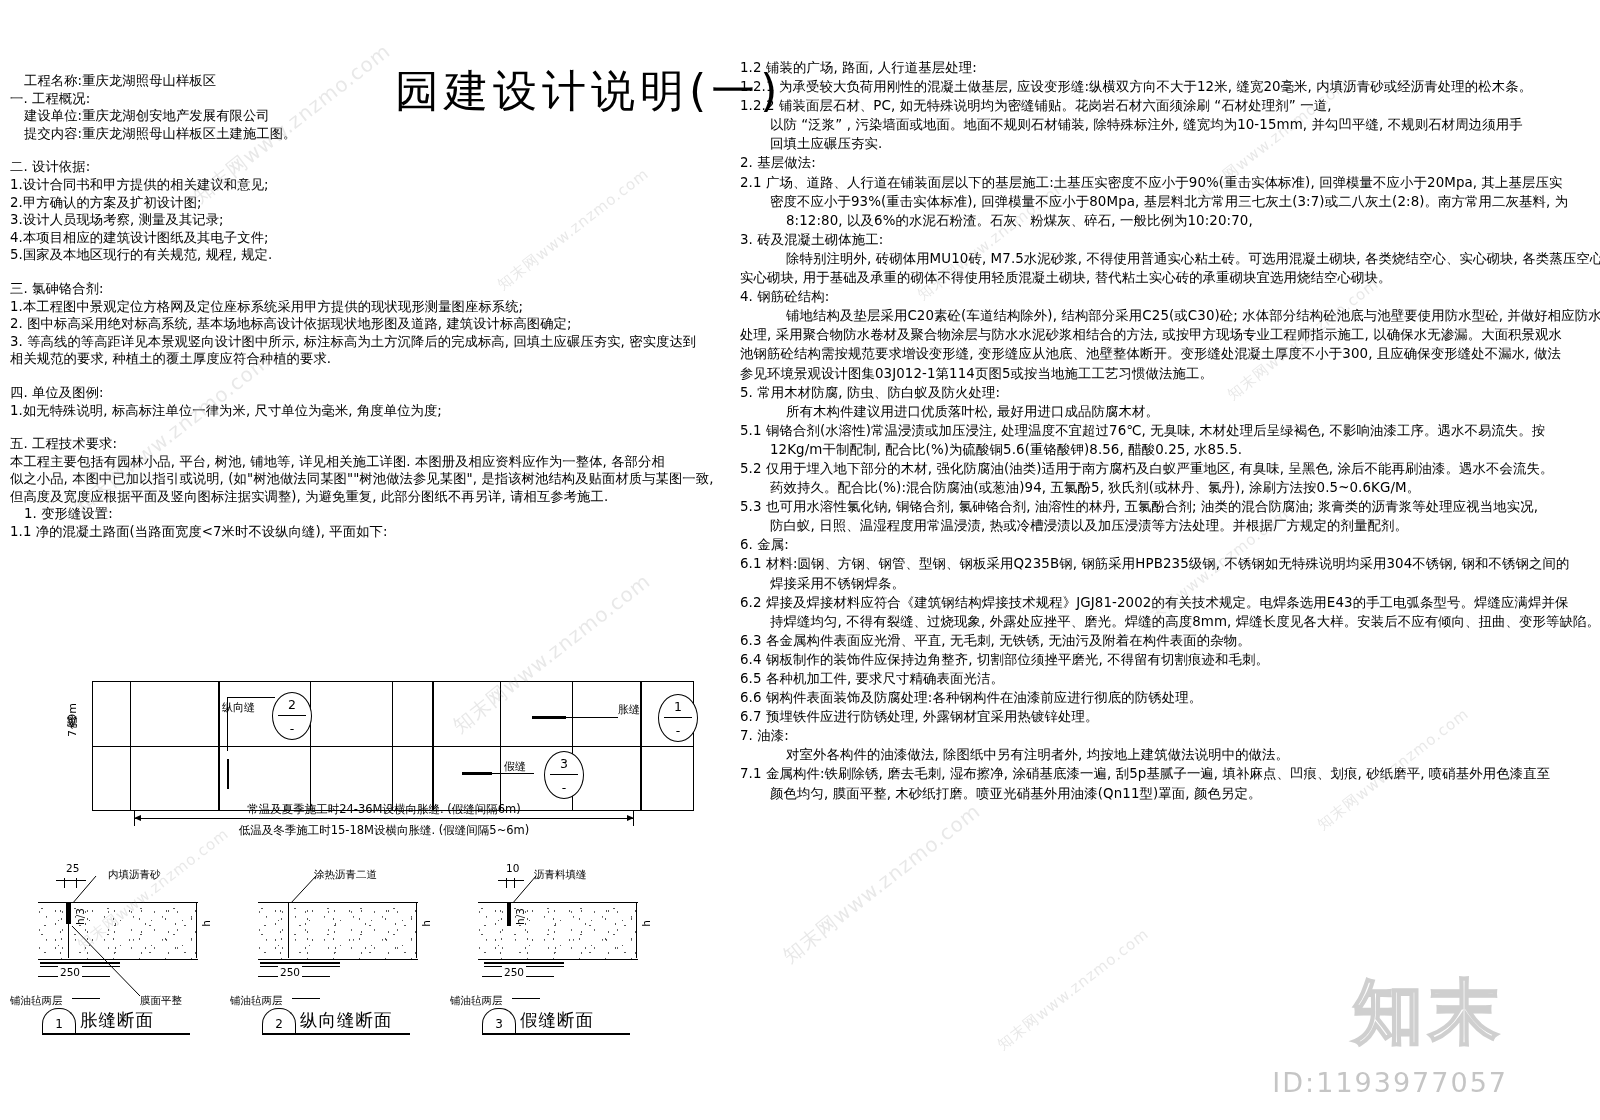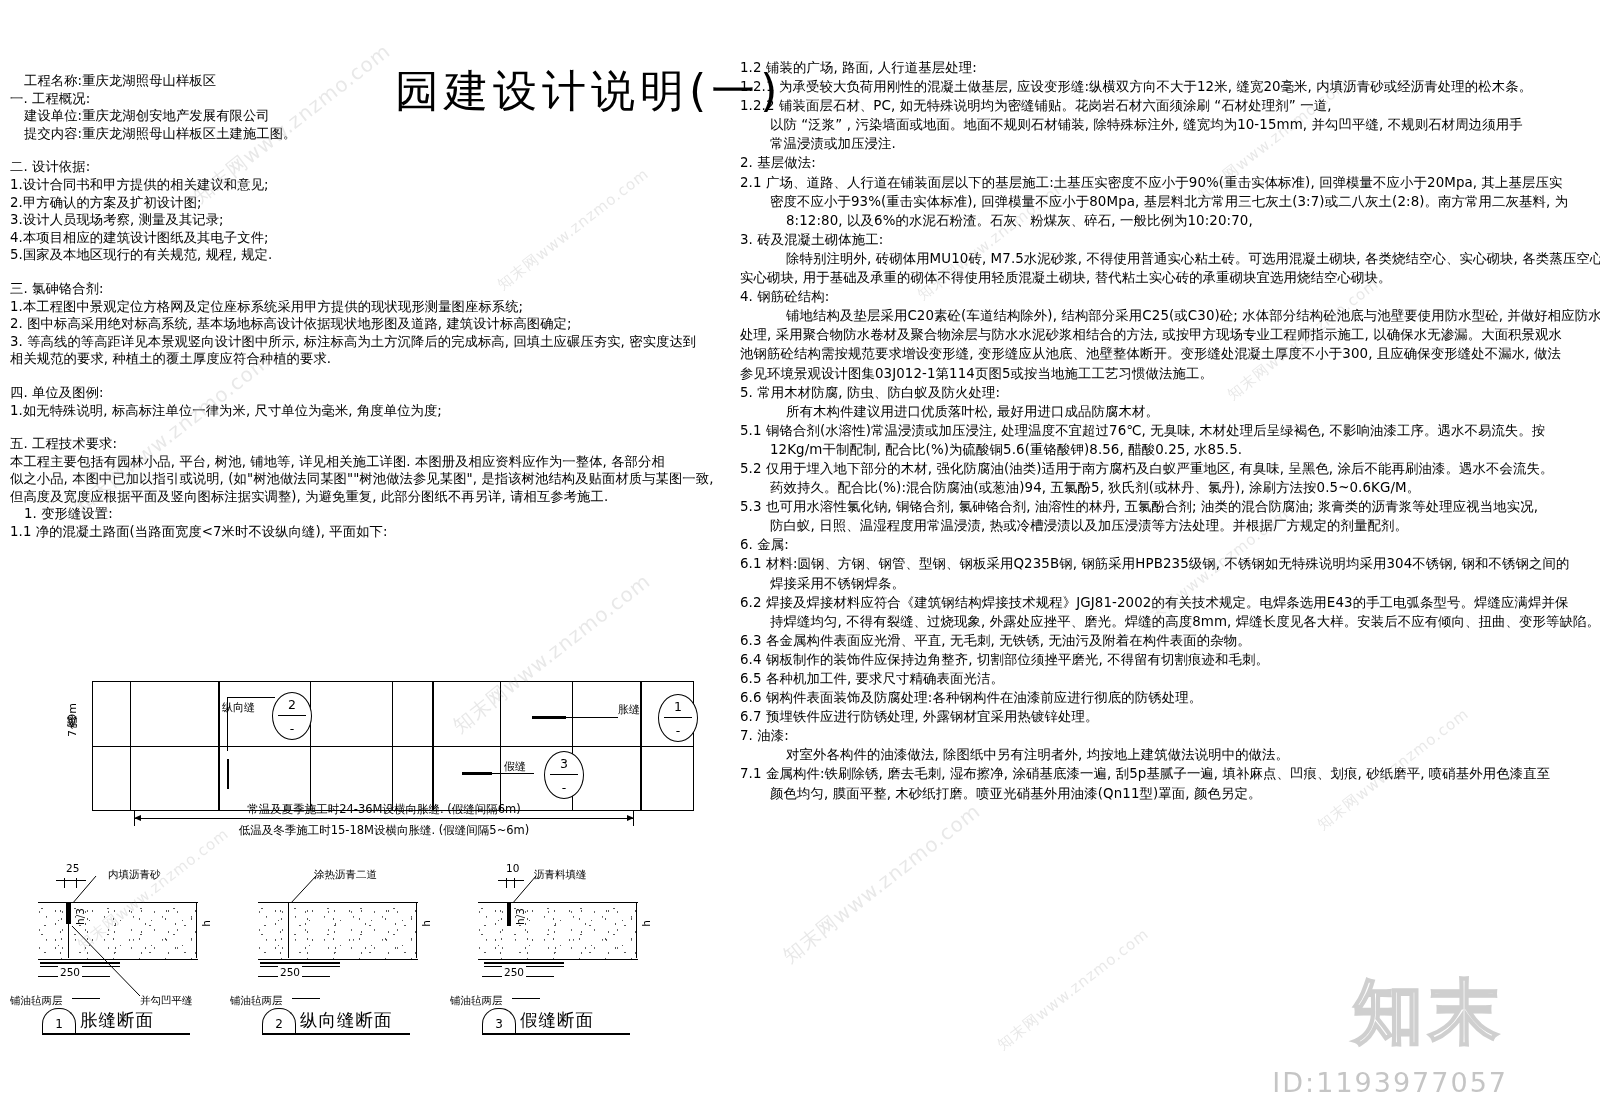--- a/index.html
+++ b/index.html
@@ -229,21 +229,21 @@
       <div class="ln">但高度及宽度应根据平面及竖向图标注据实调整), 为避免重复, 此部分图纸不再另详, 请相互参考施工.</div>
       <div class="ln ind1">1. 变形缝设置:</div>
       <div class="ln">1.1 净的混凝土路面(当路面宽度&lt;7米时不设纵向缝), 平面如下:</div>
     </div>
 
   <div class="col col-right" id="right-col">
       <div class="ln">1.2 铺装的广场, 路面, 人行道基层处理:</div>
       <div class="ln">1.2.1 为承受较大负荷用刚性的混凝土做基层, 应设变形缝:纵横双方向不大于12米, 缝宽20毫米, 内填沥青砂或经沥青处理的松木条。</div>
       <div class="ln">1.2.2 铺装面层石材、PC, 如无特殊说明均为密缝铺贴。花岗岩石材六面须涂刷 “石材处理剂” 一道,</div>
       <div class="ln ind2">以防 “泛浆” , 污染墙面或地面。地面不规则石材铺装, 除特殊标注外, 缝宽均为10-15mm, 并勾凹平缝, 不规则石材周边须用手</div>
-      <div class="ln ind2">常温浸渍或加压浸注.</div>
+      <div class="ln ind2">回填土应碾压夯实.</div>
       <div class="ln">2. 基层做法:</div>
       <div class="ln">2.1 广场、道路、人行道在铺装面层以下的基层施工:土基压实密度不应小于90%(重击实体标准), 回弹模量不应小于20Mpa, 其上基层压实</div>
       <div class="ln ind2">密度不应小于93%(重击实体标准), 回弹模量不应小于80Mpa, 基层料北方常用三七灰土(3:7)或二八灰土(2:8)。南方常用二灰基料, 为</div>
       <div class="ln ind3">8:12:80, 以及6%的水泥石粉渣。石灰、粉煤灰、碎石, 一般比例为10:20:70,</div>
       <div class="ln">3. 砖及混凝土砌体施工:</div>
       <div class="ln ind3">除特别注明外, 砖砌体用MU10砖, M7.5水泥砂浆, 不得使用普通实心粘土砖。可选用混凝土砌块, 各类烧结空心、实心砌块, 各类蒸压空心、</div>
       <div class="ln">实心砌块, 用于基础及承重的砌体不得使用轻质混凝土砌块, 替代粘土实心砖的承重砌块宜选用烧结空心砌块。</div>
       <div class="ln">4. 钢筋砼结构:</div>
       <div class="ln ind3">铺地结构及垫层采用C20素砼(车道结构除外), 结构部分采用C25(或C30)砼; 水体部分结构砼池底与池壁要使用防水型砼, 并做好相应防水</div>
       <div class="ln">处理, 采用聚合物防水卷材及聚合物涂层与防水水泥砂浆相结合的方法, 或按甲方现场专业工程师指示施工, 以确保水无渗漏。大面积景观水</div>
@@ -353,21 +353,21 @@
     <div class="dimtxt" style="left:192px;top:58px;writing-mode:vertical-rl;transform:rotate(180deg);">h</div>
     <div class="vdash" style="left:188px;top:40px;height:56px;"></div>
 
     <div class="felt" style="left:32px;top:100px;width:80px;"></div>
     <div class="felt2" style="left:32px;top:104px;width:80px;"></div>
     <div class="hdash" style="left:30px;top:114px;width:72px;"></div>
     <div class="dimtxt" style="left:50px;top:104px;background:#fff;padding:0 2px;">250</div>
 
     <div class="cap" style="left:2px;top:132px;">铺油毡两层</div>
     <div class="hdash" style="left:64px;top:136px;width:28px;"></div>
-    <div class="cap" style="left:132px;top:132px;">并勾凹平缝</div>
+    <div class="cap" style="left:132px;top:132px;">膜面平整</div>
     <svg style="position:absolute;left:62px;top:62px;" width="74" height="76">
       <line x1="2" y1="2" x2="70" y2="72" stroke="#000" stroke-width="1"></line>
     </svg>
 
     <div class="secnum" style="left:34px;top:146px;">1</div>
     <div class="secname" style="left:72px;top:146px;">胀缝断面</div>
     <div class="secrule" style="left:34px;top:171px;width:148px;"></div>
   </div>
 
   <div class="sec s2">

